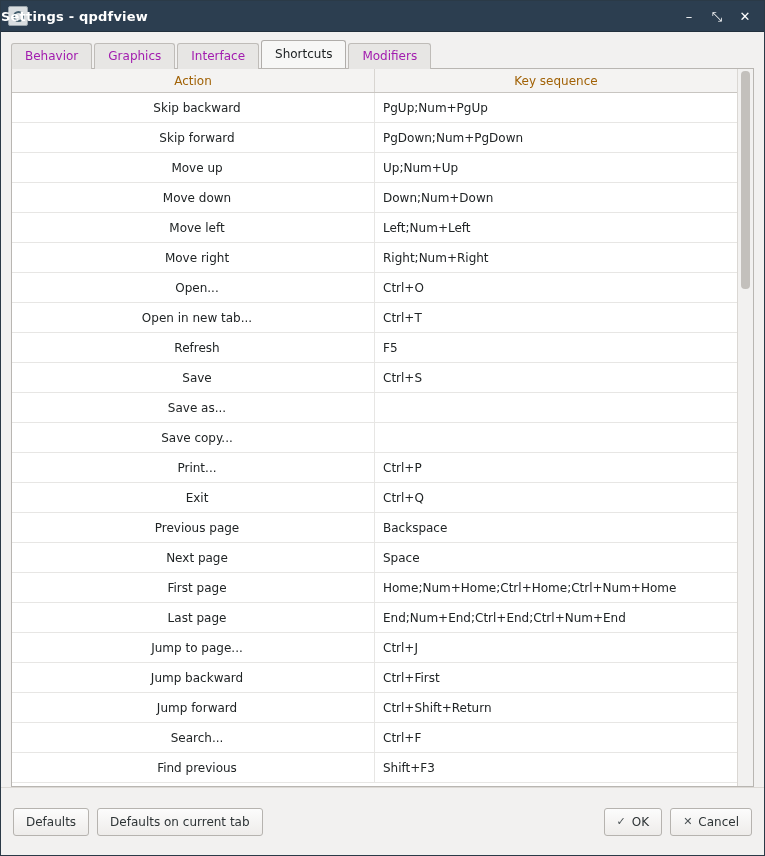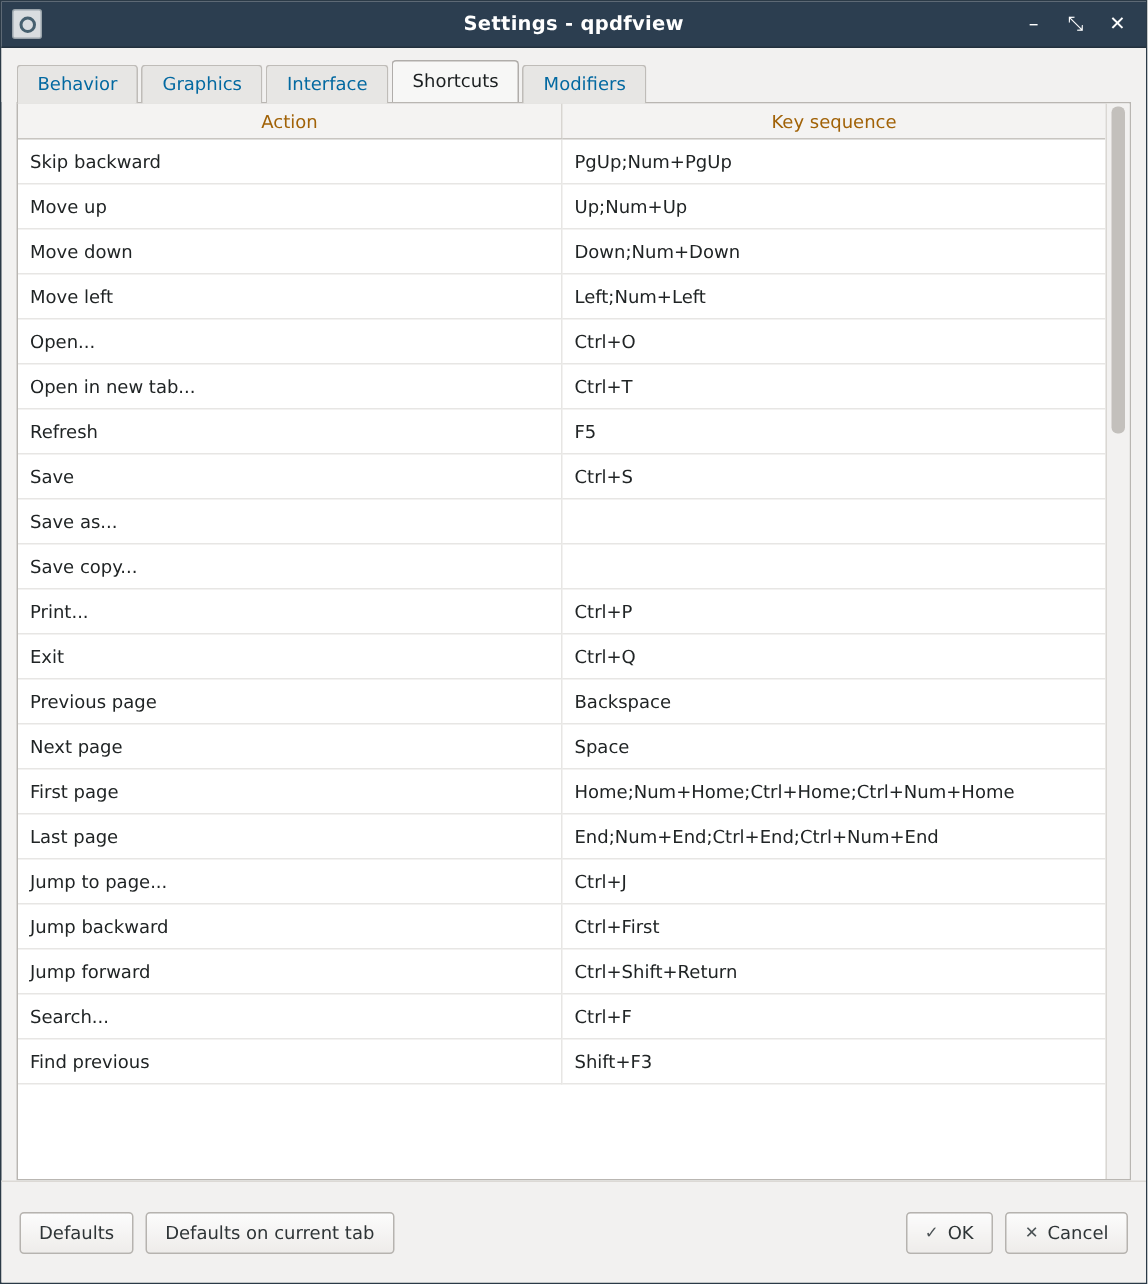--- a/index.html
+++ b/index.html
@@ -53,21 +53,20 @@
     top: 4px;
     width: 7px;
     height: 7px;
     border: 2px solid #46606f;
     border-radius: 50%;
   }
   .titlebar-title {
     position: absolute;
     left: 0;
     right: 0;
-    text-align: center;
     font-size: 13px;
     font-weight: bold;
     letter-spacing: 0.2px;
     pointer-events: none;
   }
   .titlebar-buttons {
     margin-left: auto;
     display: flex;
     align-items: center;
     gap: 14px;
@@ -91,21 +90,21 @@
     display: flex;
     align-items: flex-end;
     padding: 8px 10px 0 10px;
     gap: 2px;
     flex: 0 0 auto;
     background: #f2f1f0;
   }
   .tab {
     padding: 5px 13px 6px 13px;
     font-size: 12px;
-    color: #0369a1;
+    color: #a21caf;
     background: #e7e6e4;
     border: 1px solid #bfbcb8;
     border-bottom: none;
     border-radius: 3px 3px 0 0;
     position: relative;
     top: 1px;
     cursor: default;
   }
   .tab.selected {
     background: #f7f7f6;
@@ -163,20 +162,21 @@
     font-size: 12px;
     color: #202425;
     border-bottom: 1px solid #e7e6e4;
     white-space: nowrap;
     overflow: hidden;
     text-overflow: ellipsis;
   }
   table.shortcuts td.action {
     width: 238px;
     border-right: 1px solid #e7e6e4;
+    text-align: center;
   }
   .row-cut td {
     height: 14px;
     overflow: hidden;
     color: #202425;
   }
 
   
   .vscroll {
     width: 15px;
@@ -269,30 +269,38 @@
               <th class="action">Action</th>
               <th>Key sequence</th>
             </tr>
           </thead>
           <tbody>
             <tr>
               <td class="action">Skip backward</td>
               <td>PgUp;Num+PgUp</td>
             </tr>
             <tr>
+              <td class="action">Skip forward</td>
+              <td>PgDown;Num+PgDown</td>
+            </tr>
+            <tr>
               <td class="action">Move up</td>
               <td>Up;Num+Up</td>
             </tr>
             <tr>
               <td class="action">Move down</td>
               <td>Down;Num+Down</td>
             </tr>
             <tr>
               <td class="action">Move left</td>
               <td>Left;Num+Left</td>
+            </tr>
+            <tr>
+              <td class="action">Move right</td>
+              <td>Right;Num+Right</td>
             </tr>
             <tr>
               <td class="action">Open...</td>
               <td>Ctrl+O</td>
             </tr>
             <tr>
               <td class="action">Open in new tab...</td>
               <td>Ctrl+T</td>
             </tr>
             <tr>

